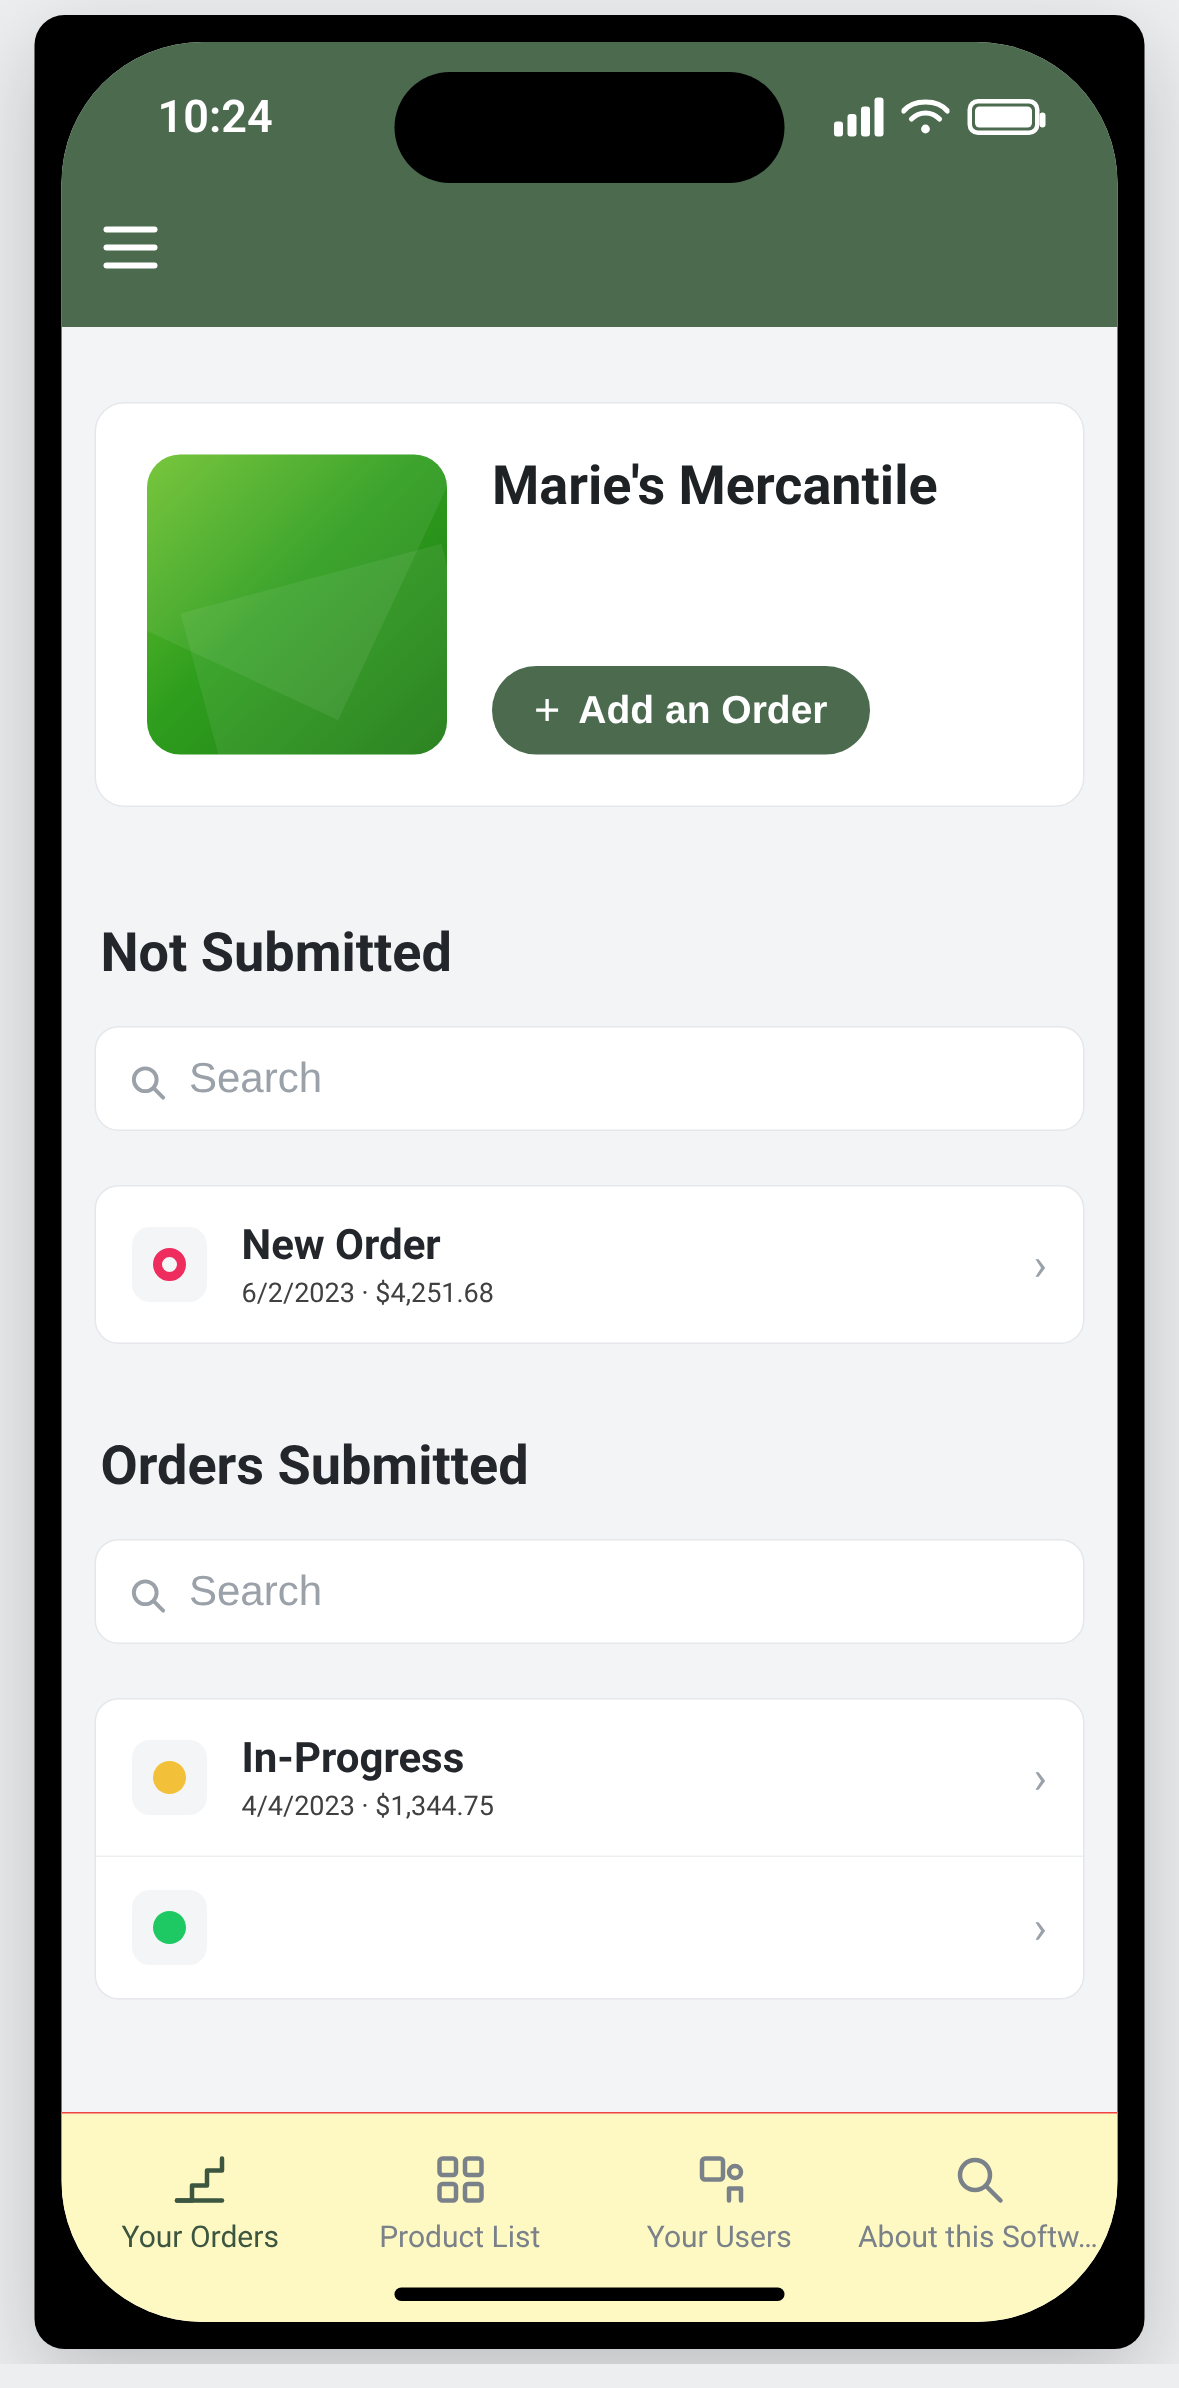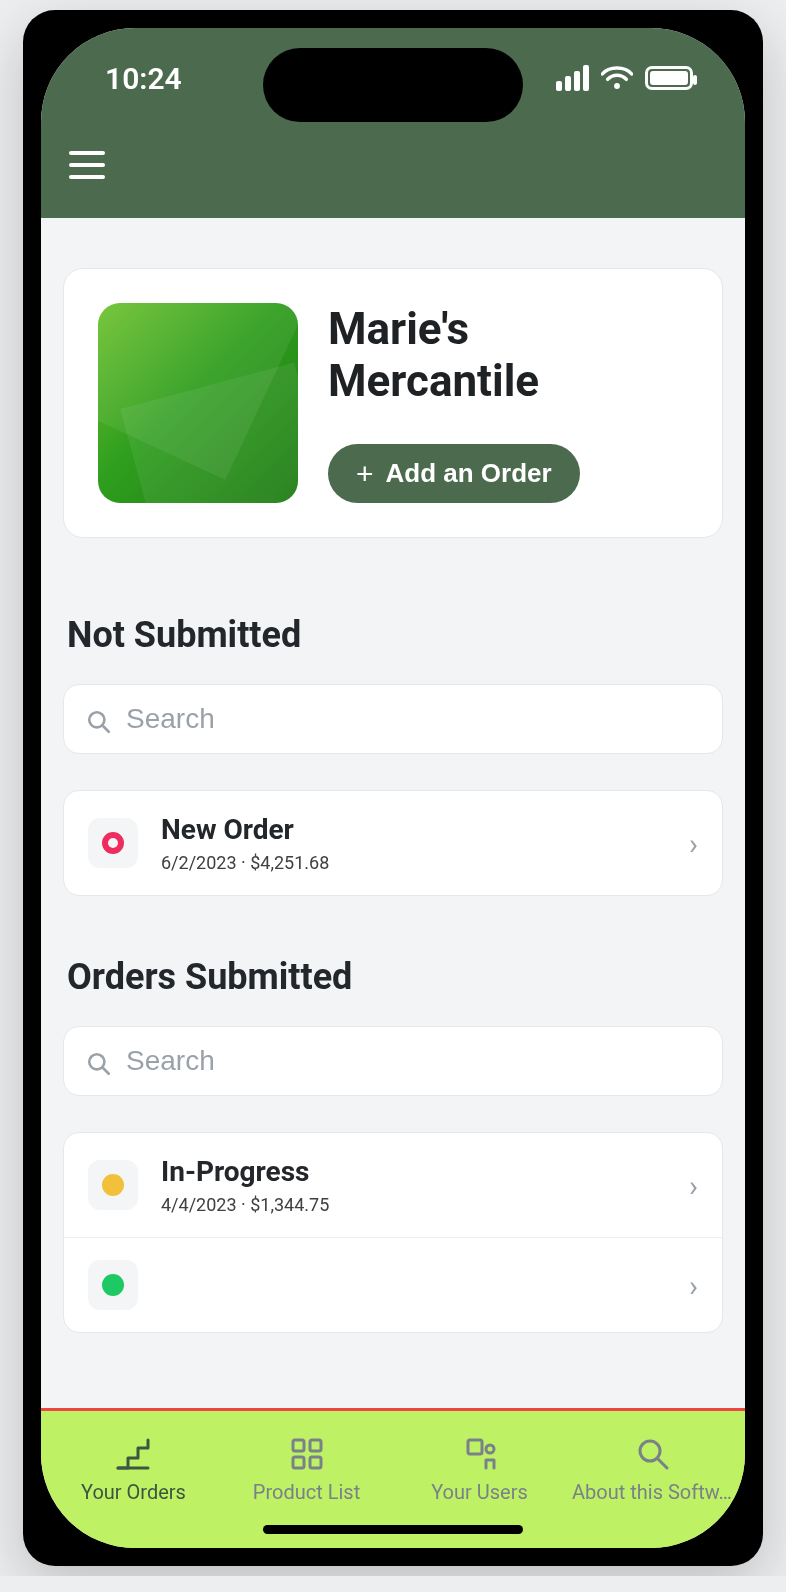--- a/index.html
+++ b/index.html
@@ -7,21 +7,21 @@
     background: #edeef0;
     font-family: -apple-system, BlinkMacSystemFont, "Segoe UI", Roboto, Helvetica, Arial, sans-serif;
     display: flex;
     justify-content: center;
     padding: 10px 0;
   }
   .phone {
     width: 740px;
     height: 1556px;
     background: #000;
-    border-radius: 32px;
+    border-radius: 20px;
     padding: 18px;
     box-shadow: 0 20px 60px rgba(0,0,0,0.2);
     position: relative;
   }
   .phone-inner {
     width: 100%;
     height: 100%;
     border-radius: 94px;
     background: #f3f4f6;
     overflow: hidden;
@@ -96,21 +96,21 @@
     position: relative;
     overflow: hidden;
     flex: 0 0 auto;
   }
   .avatar::before, .avatar::after {
     content:""; position:absolute; background:rgba(255,255,255,0.07);
   }
   .avatar::before { inset:-30% 10% 30% -20%; transform:rotate(25deg); }
   .avatar::after { inset:40% -10% -20% 20%; transform:rotate(-15deg); }
   .header-right { display:flex; flex-direction:column; justify-content:space-between; flex:1; }
-  .store-name { font-size: 44px; font-weight: 700; color:#1e2225; }
+  .store-name { font-size: 36px; font-weight: 700; color:#1e2225; }
   .add-btn {
     align-self:flex-start;
     background:#4b6a4e; color:#fff;
     border:none; border-radius: 100px;
     padding: 14px 28px;
     font-size: 26px; font-weight: 700;
     display:flex; align-items:center; gap:12px;
     cursor:pointer;
   }
   .plus { font-size:30px; font-weight:400; line-height:1; }
@@ -153,23 +153,23 @@
   .dot { width:22px; height:22px; border-radius:50%; }
   .dot.yellow { background:#f2c139; }
   .dot.green { background:#1ec963; }
   .row-body { flex:1; }
   .row-title { font-size:28px; font-weight:700; color:#23272b; margin-bottom:6px; }
   .row-sub { font-size:18px; color:#404040; }
   .chev { color:#9aa1a9; font-size:30px; }
   
   .tab-bar {
     height: 140px;
-    background:#bef264;
+    background:#fef9c3;
     display:flex;
-    border-top:3px solid #ef4444;
+    border-top:1px solid #ef4444;
     padding: 10px 6px 30px;
   }
   .tab {
     flex:1; display:flex; flex-direction:column; align-items:center; justify-content:center;
     gap:8px; color:#7a8189; font-size:20px; cursor:pointer;
     min-width: 0;
   }
   .tab.active { color:#3d5640; }
   .tab-label { white-space:nowrap; overflow:hidden; text-overflow:ellipsis; max-width:100%; padding: 0 6px; }
   .home-indicator {

